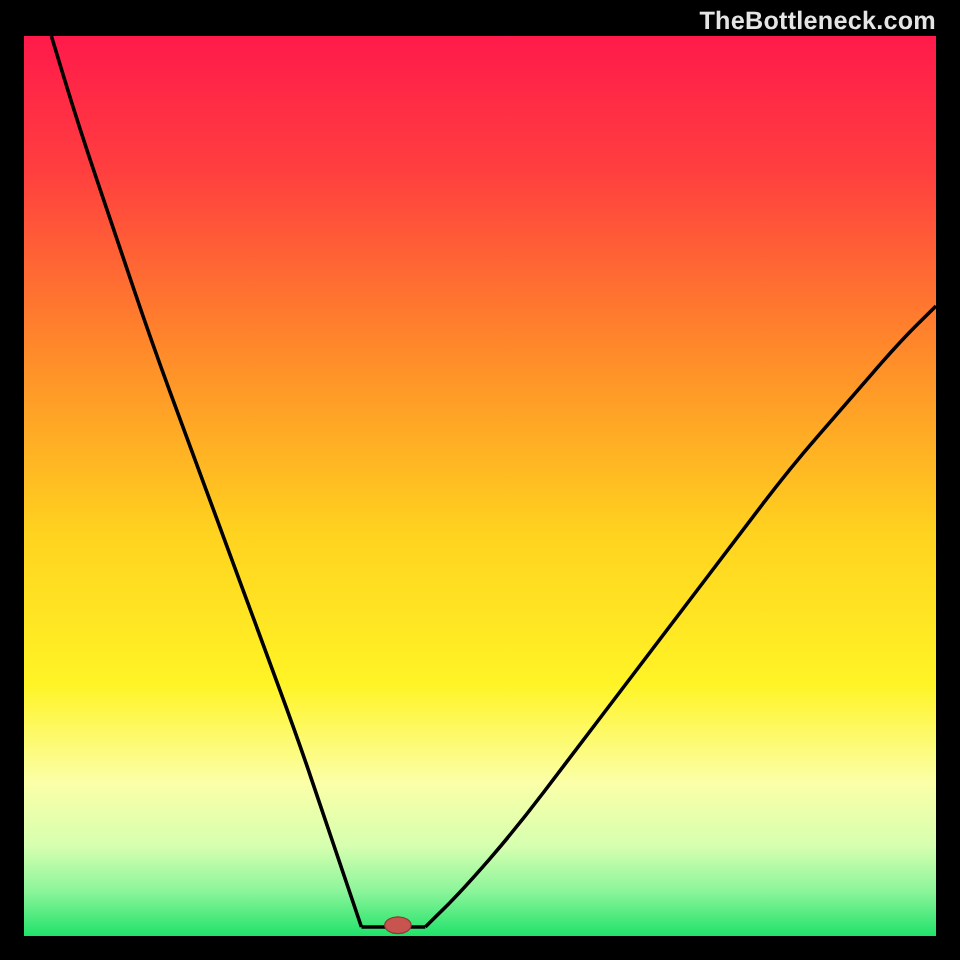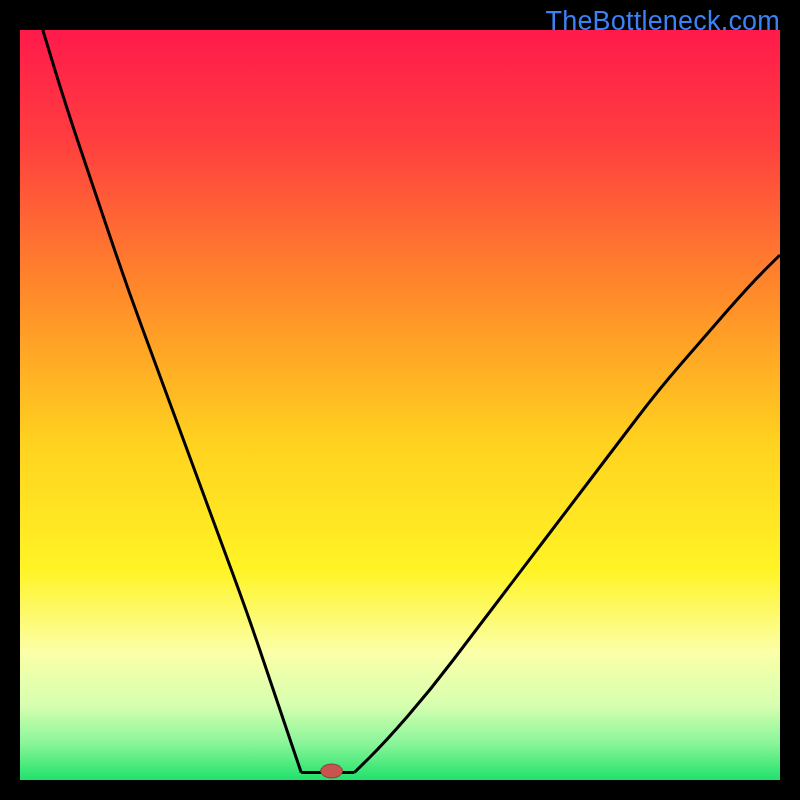--- a/index.html
+++ b/index.html
@@ -14,23 +14,23 @@
   .frame {
     position: relative;
     width: 800px;
     height: 800px;
     background: #000;
   }
   .watermark {
     position: absolute;
     top: 6px;
     right: 20px;
-    color: #3b82f6;
-    font-size: 27px;
-    font-weight: 400;
+    color: #e5e5e5;
+    font-size: 21px;
+    font-weight: 700;
     letter-spacing: 0.2px;
     z-index: 5;
   }
   .plot-wrap {
     position: absolute;
     left: 20px;
     top: 30px;
     width: 760px;
     height: 750px;
   }

